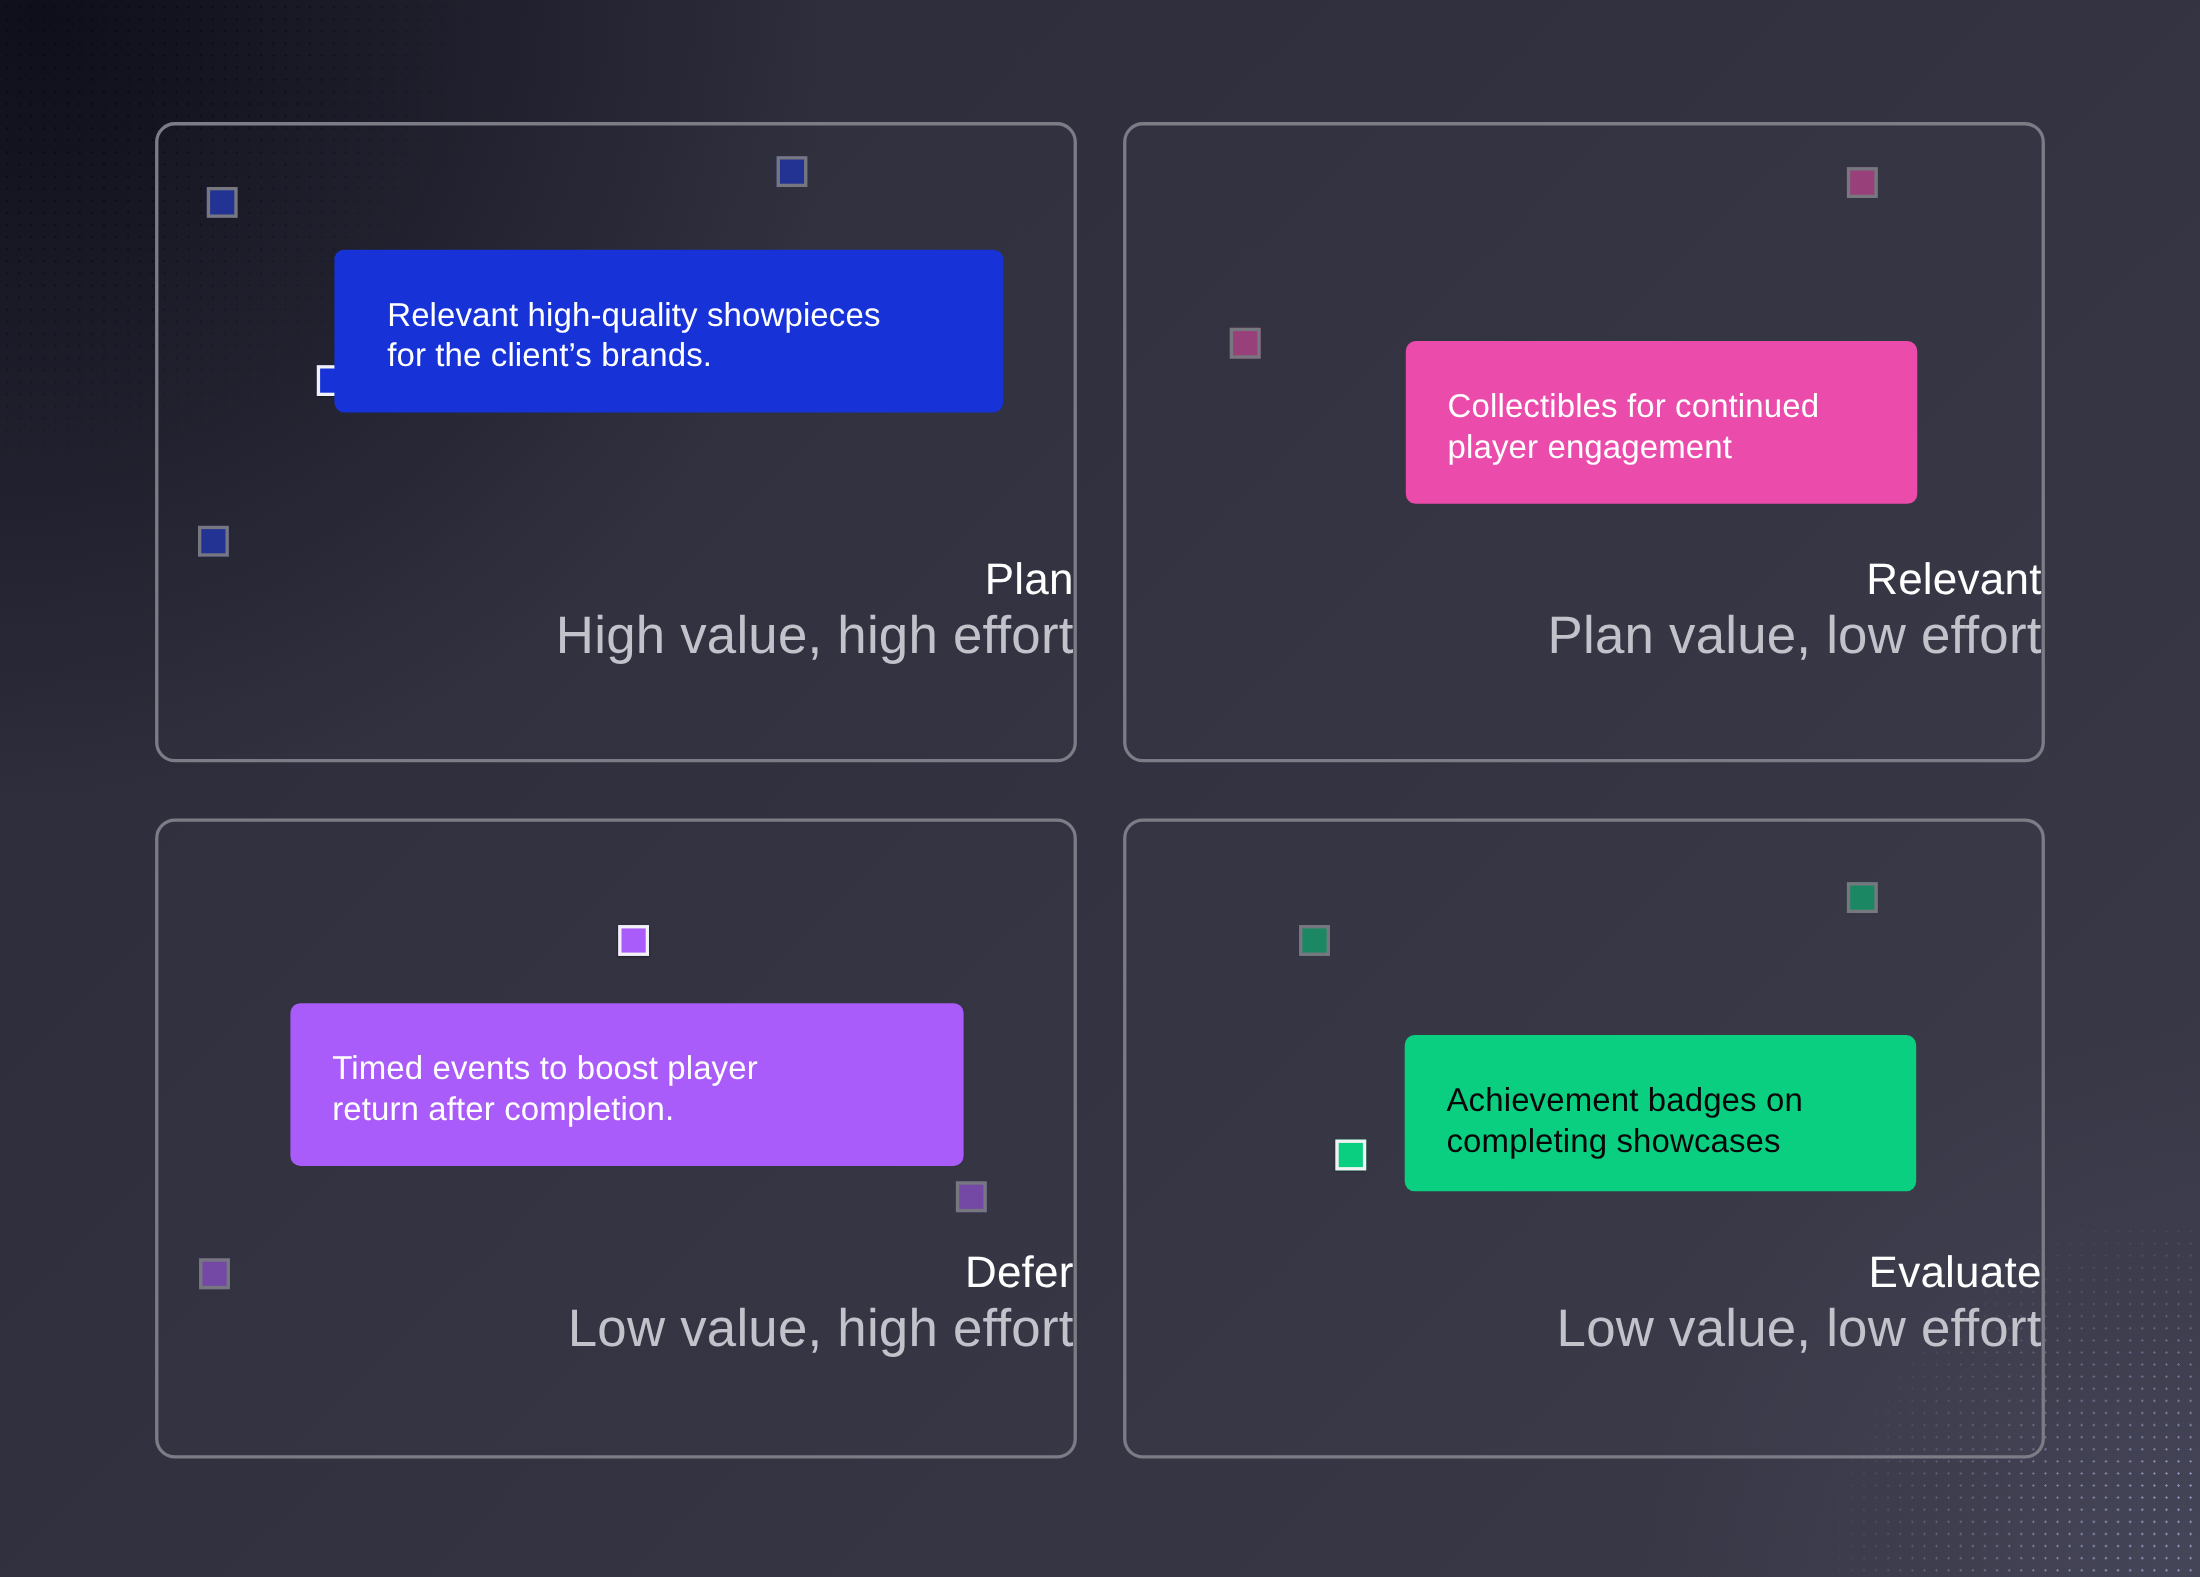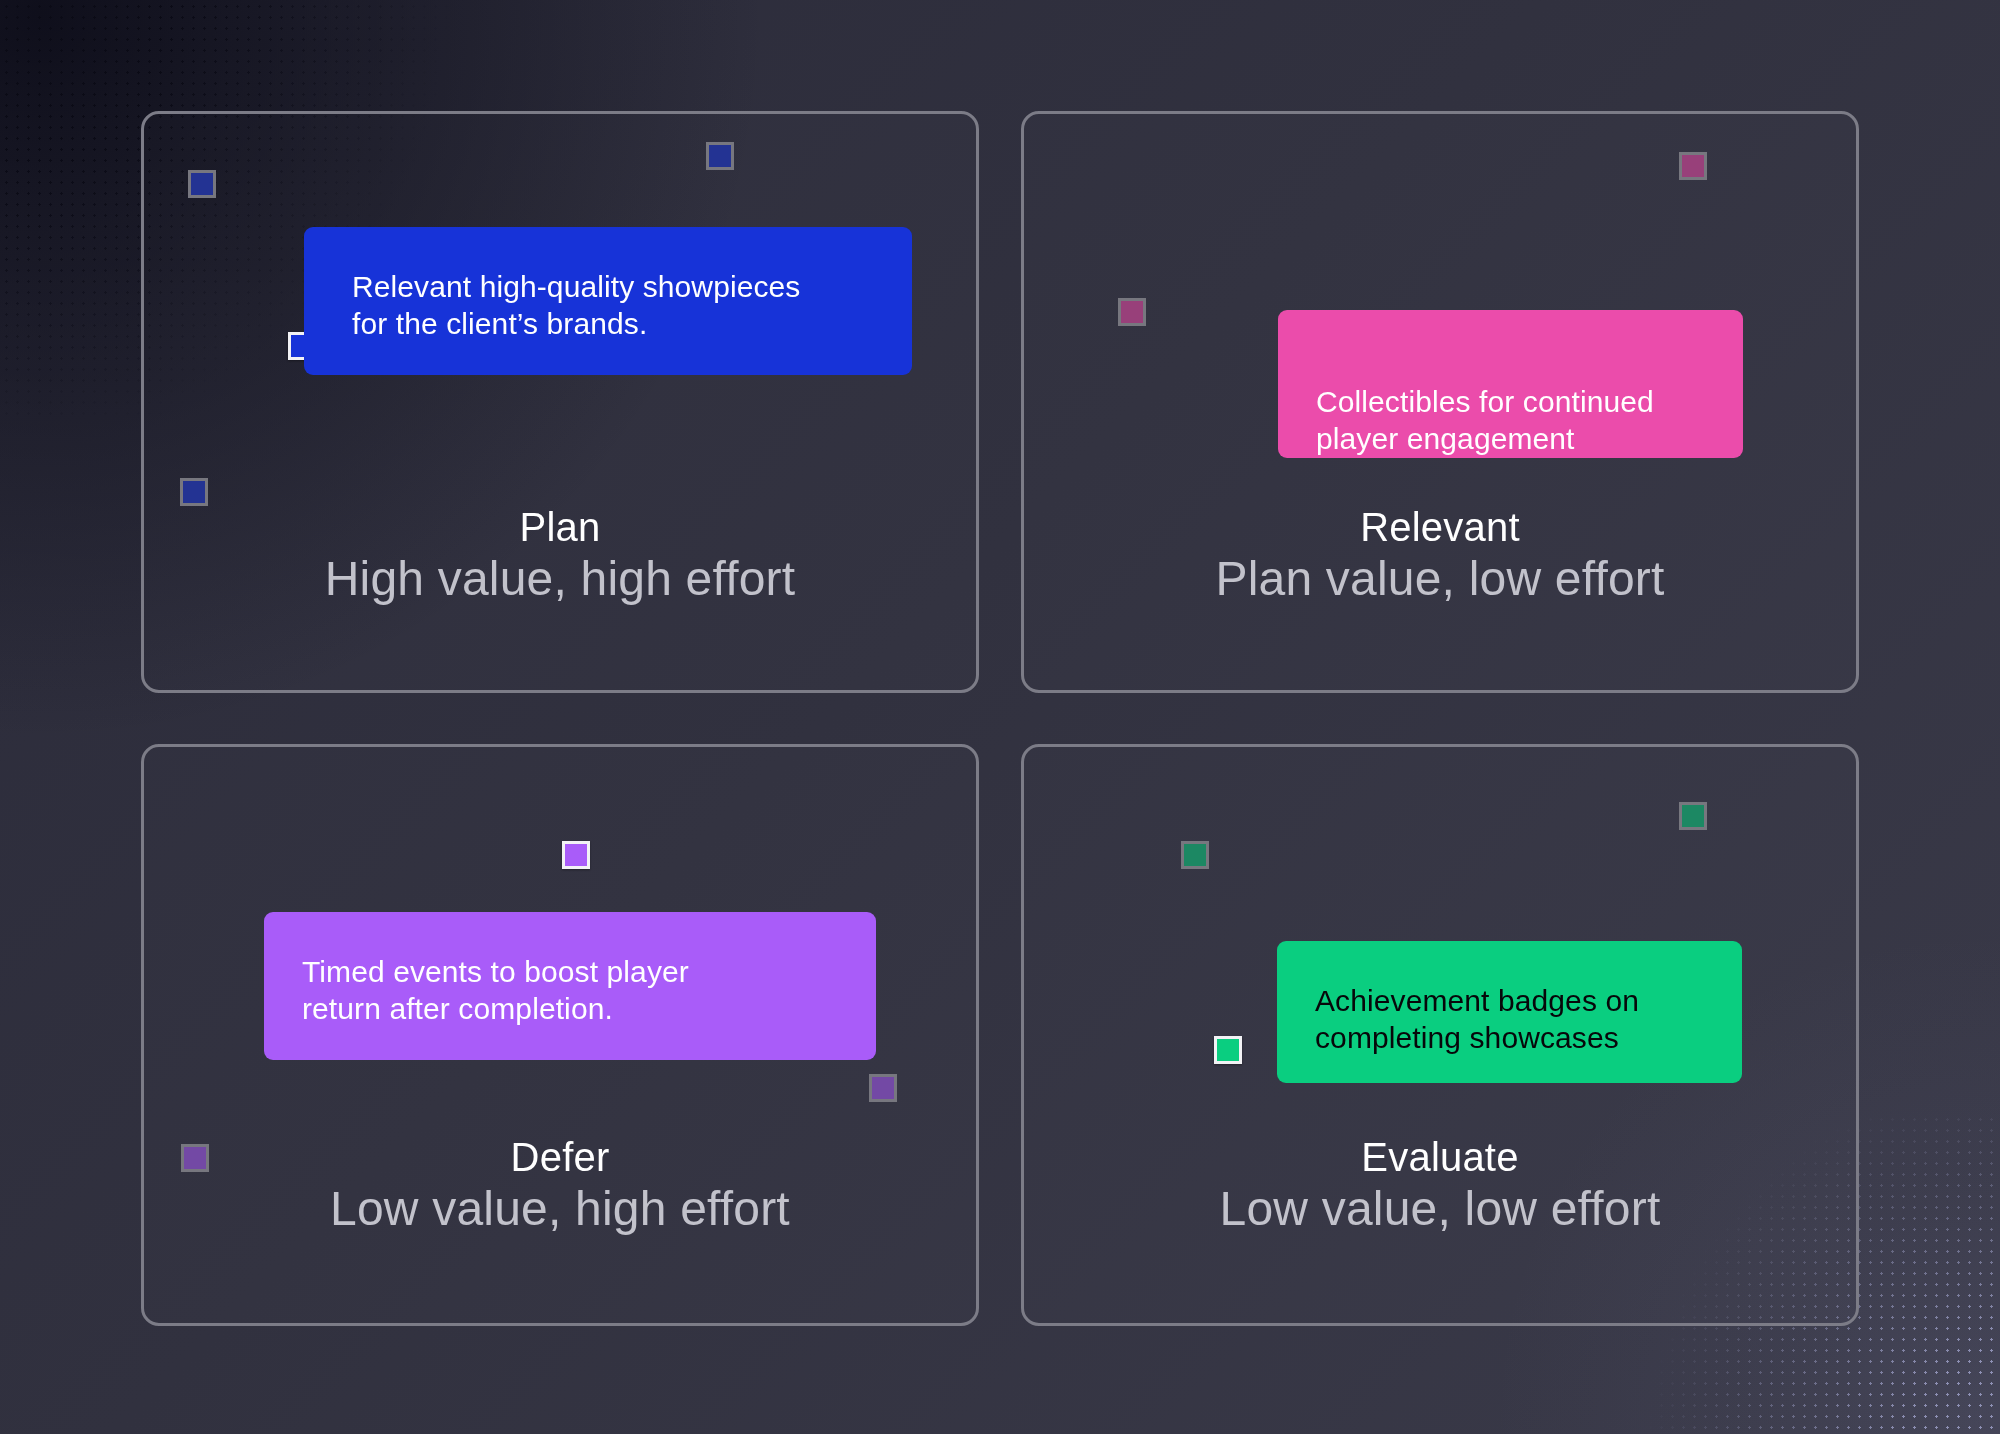--- a/index.html
+++ b/index.html
@@ -65,32 +65,32 @@
   .note-text {
     font-size:30px;
     line-height:1.23;
     font-weight:400;
     letter-spacing:0.1px;
     white-space:pre-line;
   }
 
   #note-0 { left:160px; top:113px; width:608px; height:148px; background:#1733d8; }
   #note-0 .note-text { color:#ffffff; }
-  #note-1 { left:254px; top:196px; width:465px; height:148px; background:#eb4cab;align-items:flex-end; }
+  #note-1 { left:254px; top:196px; width:465px; height:148px; background:#eb4cab; }
   #note-1 .note-text { color:#ffffff; }
   #note-2 { left:120px; top:165px; width:612px; height:148px; background:#a95cf9; }
   #note-2 .note-text { color:#ffffff; }
   #note-3 { left:253px; top:194px; width:465px; height:142px; background:#0ace80; }
   #note-3 .note-text { color:#07070a; }
 
   
   .caption {
     position:absolute;
     left:0; right:0;
-    text-align:center;
+    text-align:right;
   }
   #cap-0 { top:391px; }
   #cap-1 { top:391px; }
   #cap-2 { top:388px; }
   #cap-3 { top:388px; }
   .cap-title {
     display:block;
     font-size:40px;
     font-weight:400;
     color:#ffffff;

